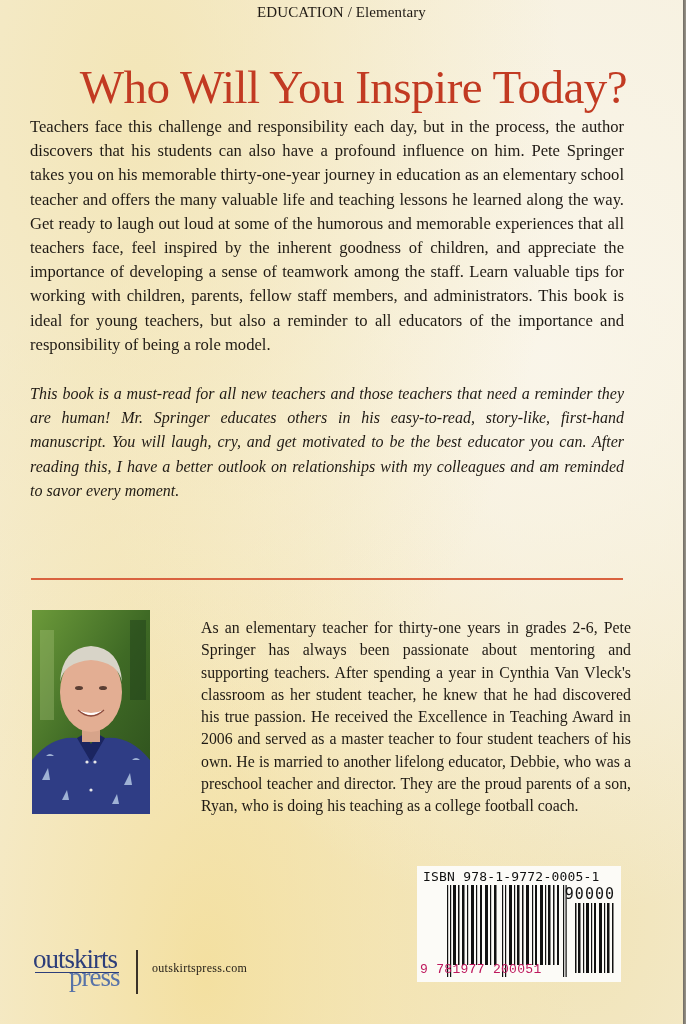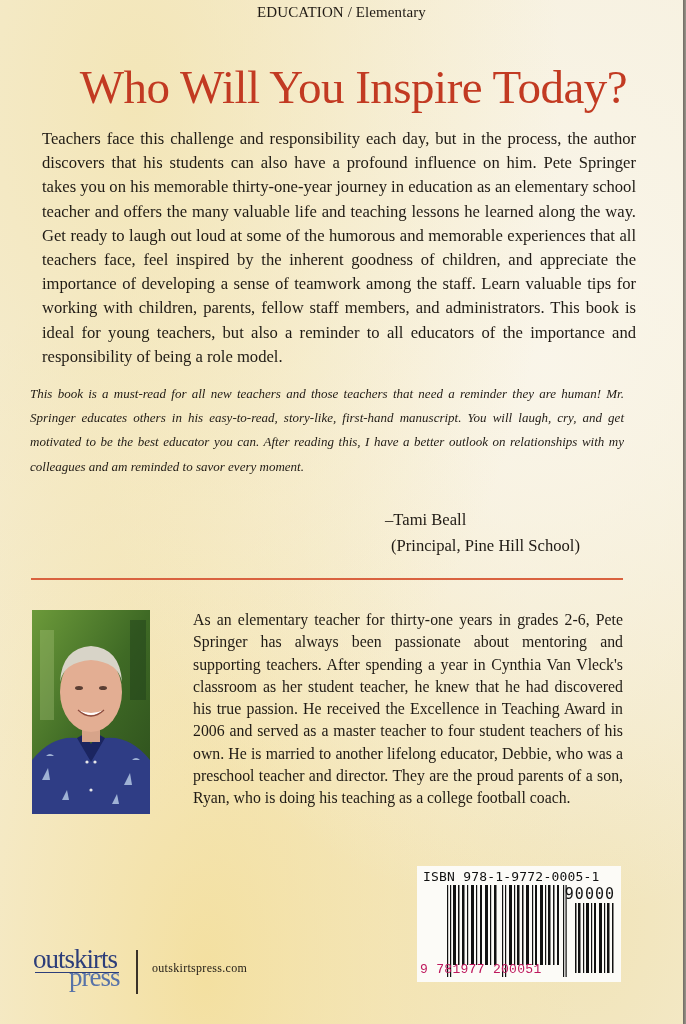--- a/index.html
+++ b/index.html
@@ -26,41 +26,41 @@
     position: absolute; top: 4px; left: 0; width: 683px; text-align: center;
     font-size: 15px; letter-spacing: 0.1px;
   }
   .title {
     position: absolute; top: 45px; left: 0; width: 683px; text-align: center;
     font-size: 47px; color: #c23a22; letter-spacing: -0.5px; font-weight: normal;
     margin: 12px; line-height: 60px;
   }
   .blurb {
     position: absolute; left: 30px; top: 115px; width: 594px;
-    font-size: 16.6px; line-height: 24.2px; text-align: justify; margin: 12px;
+    font-size: 16.6px; line-height: 24.2px; text-align: justify; margin: 0;
   }
   .quote {
     position: absolute; left: 30px; top: 382px; width: 594px;
-    font-size: 13px; line-height: 24.2px; text-align: justify; font-style: italic; margin: 0;
+    font-size: 16px; line-height: 24.2px; text-align: justify; font-style: italic; margin: 0;
   }
   .attrib {
     position: absolute; left: 385px; top: 507px; font-size: 16.6px; line-height: 26px;
   }
   .attrib .role { padding-left: 6px; display: block; }
   .divider {
     position: absolute; left: 31px; top: 578px; width: 592px; height: 2px;
     background: #d9623f;
   }
   .photo {
     position: absolute; left: 32px; top: 610px; width: 118px; height: 204px;
     overflow: hidden; background: #4f7a2c;
   }
   .bio {
     position: absolute; left: 189px; top: 605px; width: 430px;
-    font-size: 15.8px; line-height: 22.3px; text-align: justify; margin: 4px;
+    font-size: 15.8px; line-height: 22.3px; text-align: justify; margin: 12px;
   }
   .barcode-box {
     position: absolute; left: 417px; top: 866px; width: 204px; height: 116px;
     background: #fcfbf7;
   }
   .isbn-text {
     position: absolute; left: 6px; top: 3px; font-family: "DejaVu Sans Mono", monospace;
     font-size: 13px; letter-spacing: 0.2px; color: #111;
   }
   .addon-text {
@@ -92,24 +92,20 @@
 <div class="cover">
 
   <div class="category">EDUCATION / Elementary</div>
 
   <h1 class="title">Who Will You Inspire Today?</h1>
 
   <p class="blurb">Teachers face this challenge and responsibility each day, but in the process, the author discovers that his students can also have a profound influence on him. Pete Springer takes you on his memorable thirty-one-year journey in education as an elementary school teacher and offers the many valuable life and teaching lessons he learned along the way. Get ready to laugh out loud at some of the humorous and memorable experiences that all teachers face, feel inspired by the inherent goodness of children, and appreciate the importance of developing a sense of teamwork among the staff.  Learn valuable tips for working with children, parents, fellow staff members, and administrators.  This book is ideal for young teachers, but also a reminder to all educators of the importance and responsibility of being a role model.</p>
 
   <p class="quote">This book is a must-read for all new teachers and those teachers that need a reminder they are human!  Mr. Springer educates others in his easy-to-read, story-like, first-hand manuscript.  You will laugh, cry, and get motivated to be the best educator you can.  After reading this, I have a better outlook on relationships with my colleagues and am reminded to savor every moment.</p>
 
-  <div class="attrib">
-    <span>–Tami Beall</span>
-    <span class="role">(Principal, Pine Hill School)</span>
-  </div>
 
   <div class="divider"></div>
 
   <div class="photo">
     <svg width="118" height="204" viewBox="0 0 118 204">
       <defs>
         <linearGradient id="bg" x1="0" y1="0" x2="1" y2="1">
           <stop offset="0" stop-color="#6c9a3a"></stop>
           <stop offset="0.5" stop-color="#3f6a25"></stop>
           <stop offset="1" stop-color="#2c4d1c"></stop>

